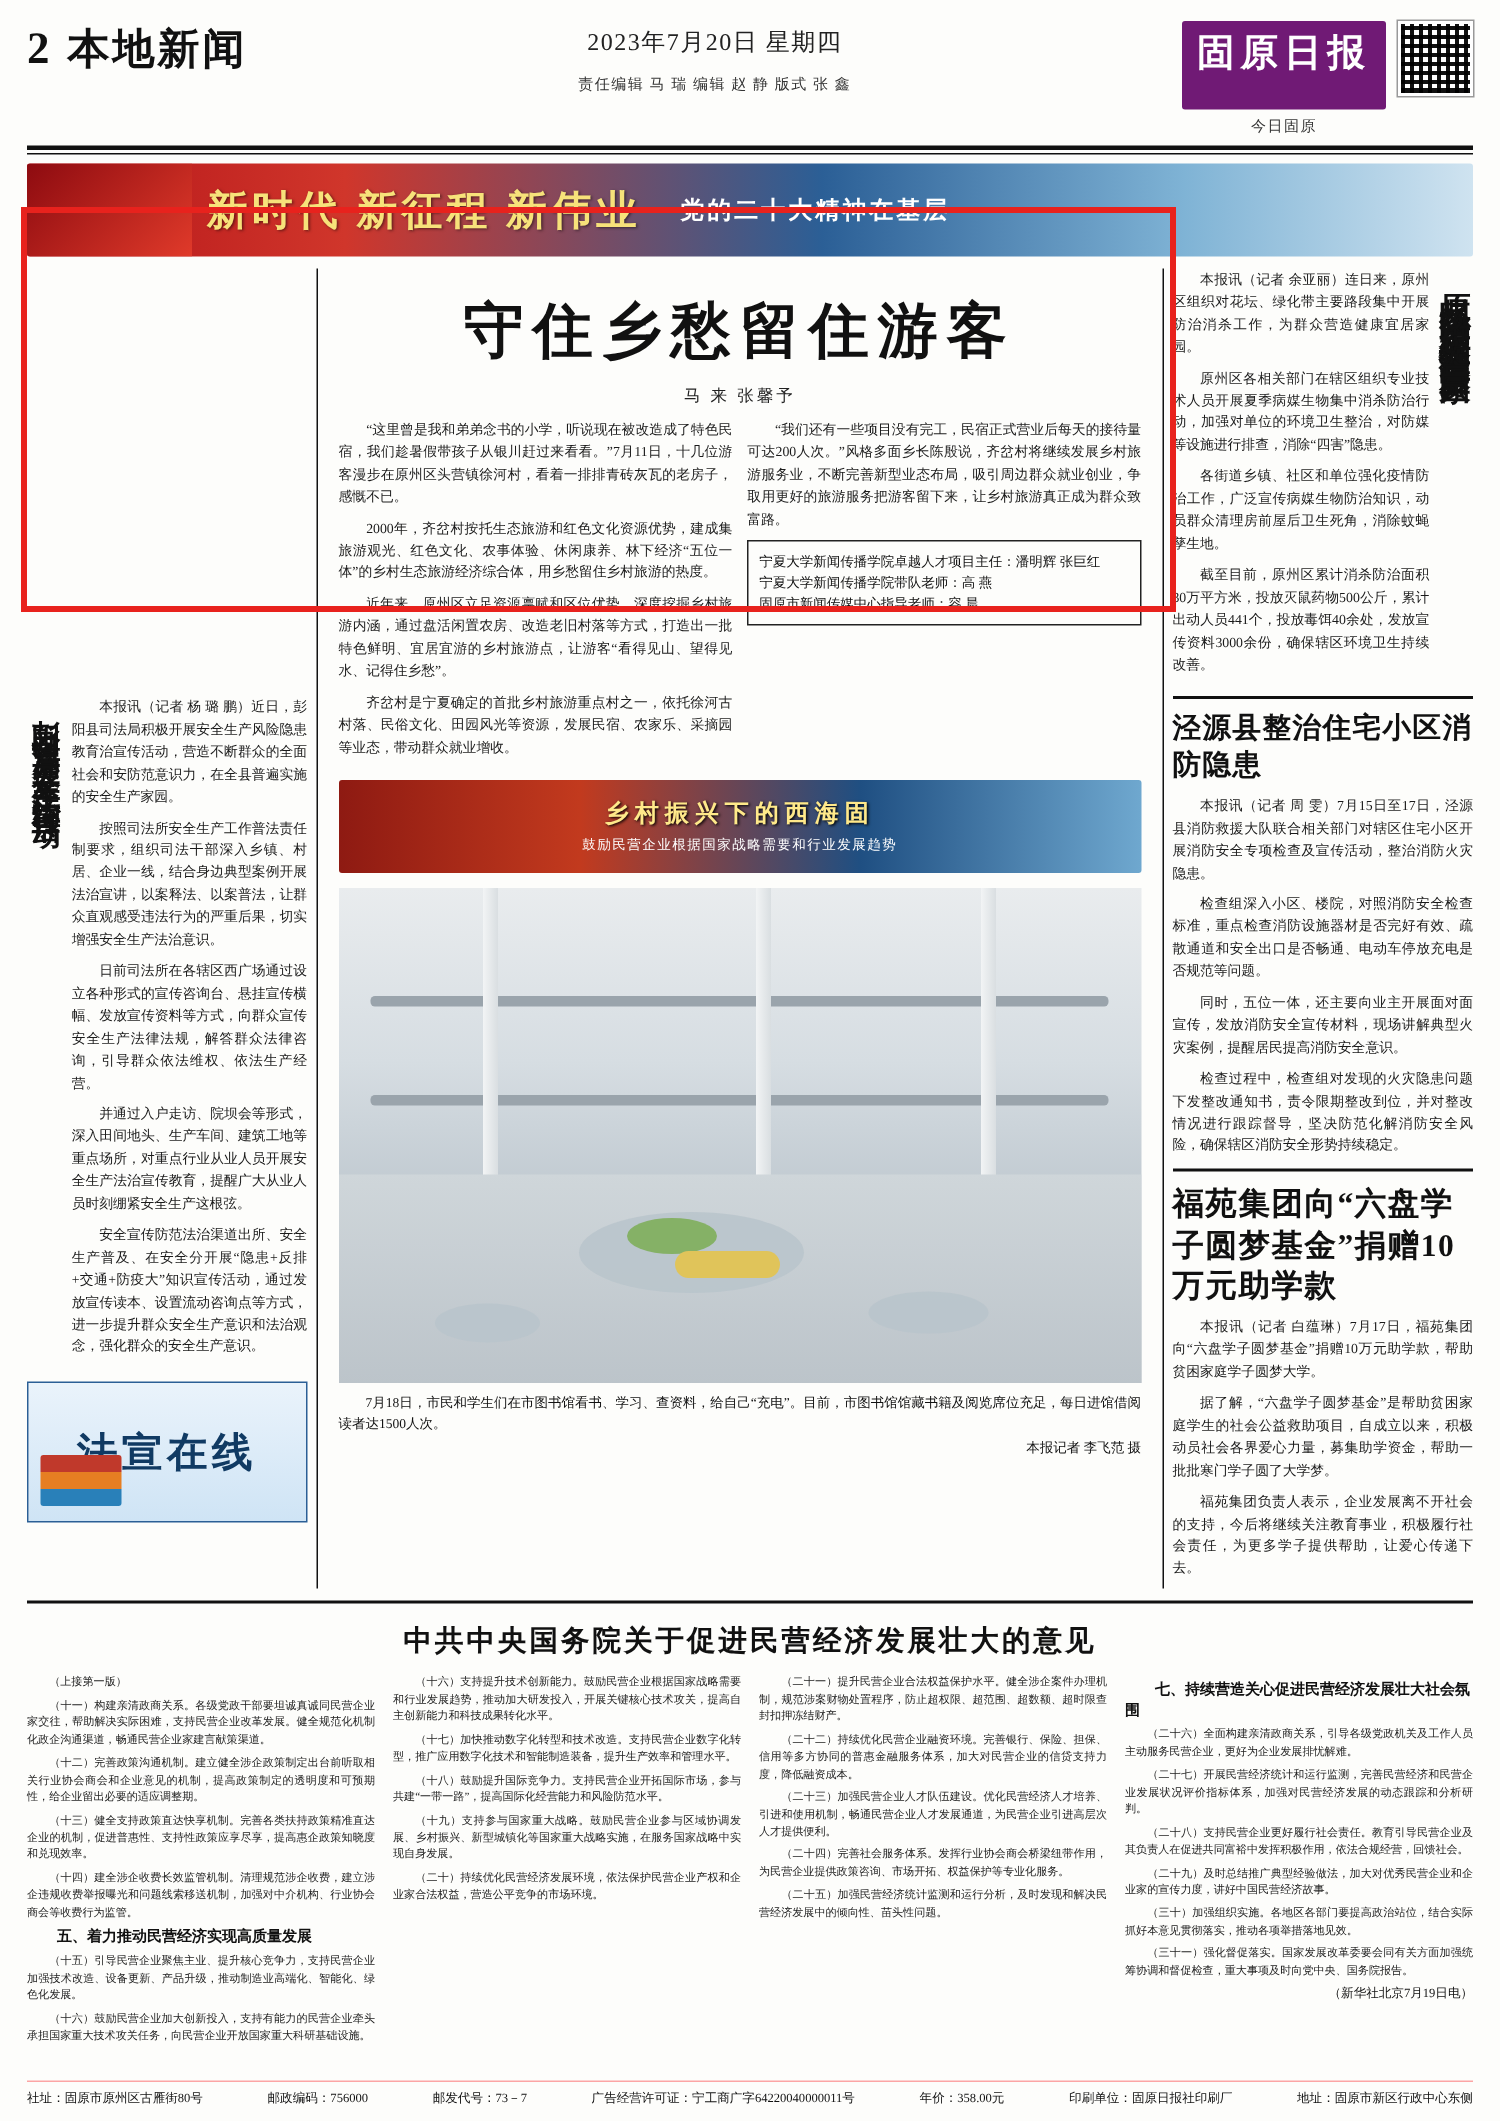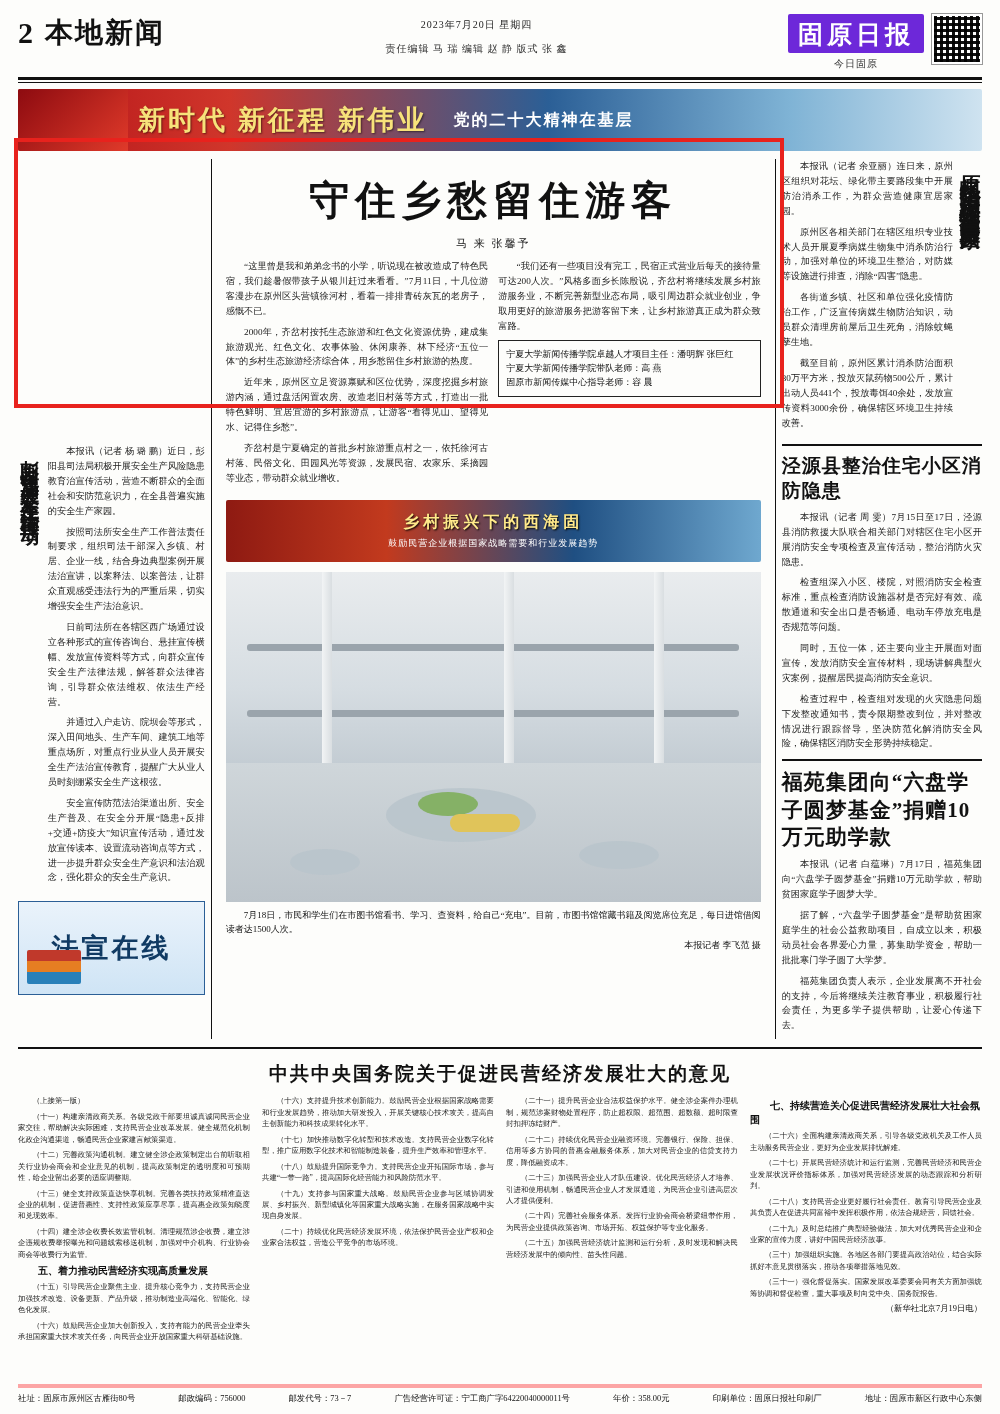--- a/index.html
+++ b/index.html
@@ -15,29 +15,29 @@
 
   
   .masthead{
     display:flex;align-items:flex-start;justify-content:space-between;
     padding:14px 18px 4px 18px;
   }
   .mh-left{display:flex;align-items:center;gap:12px;}
   .mh-pagenum{font-size:30px;font-weight:bold;font-family:"Liberation Serif",serif;}
   .mh-section{font-size:28px;font-weight:bold;letter-spacing:2px;}
   .mh-mid{text-align:center;padding-top:4px;}
-  .mh-date{font-size:10px;color:#222;letter-spacing:1px;}
+  .mh-date{font-size:16px;color:#222;letter-spacing:1px;}
   .mh-editors{font-size:10px;color:#333;margin-top:10px;letter-spacing:1px;}
   .mh-right{display:flex;align-items:flex-start;gap:8px;}
   .mh-title-box{text-align:center;}
   .mh-paper-title{
     display:inline-block;
-    background:#6d28d9;color:#fff;
+    background:#701a75;color:#fff;
     font-size:25px;font-weight:bold;letter-spacing:4px;
-    padding:4px 10px 2px 10px;
+    padding:4px 10px 22px 10px;
     border-radius:2px;
     font-family:"Liberation Serif",serif;
   }
   .mh-today{font-size:10px;color:#333;margin-top:4px;letter-spacing:1px;}
   .qr{width:46px;height:46px;background:
      repeating-linear-gradient(0deg,#111 0 3px,#fff 3px 6px),
      repeating-linear-gradient(90deg,#111 0 3px,rgba(255,255,255,0) 3px 6px);
      background-blend-mode:multiply;border:2px solid #fff;outline:1px solid #999;}
   .rule-top{height:3px;background:#111;margin:2px 18px 0 18px;}
   .rule-thin{height:1px;background:#111;margin:2px 18px 6px 18px;}
@@ -149,21 +149,21 @@
   .lower-cols{display:flex;gap:12px;}
   .lower-cols .lc{flex:1;}
   p.tiny{
     font-size:7.4px;line-height:1.55;text-align:justify;margin:0 0 4px 0;text-indent:2em;color:#222;
   }
   .subhead{font-size:10px;font-weight:bold;text-indent:2em;margin:4px 0 3px 0;}
 
   
   .footer{
     position:absolute;left:18px;right:18px;bottom:10px;
-    border-top:4px solid #fca5a5;padding-top:5px;
+    border-top:1px solid #fca5a5;padding-top:5px;
     font-size:8.4px;display:flex;justify-content:space-between;gap:8px;color:#111;
   }
   .src-line{text-align:right;font-size:8.4px;margin-top:4px;}
 </style>
 </head>
 <body>
 
 <div class="page">
 
   <div class="masthead">

